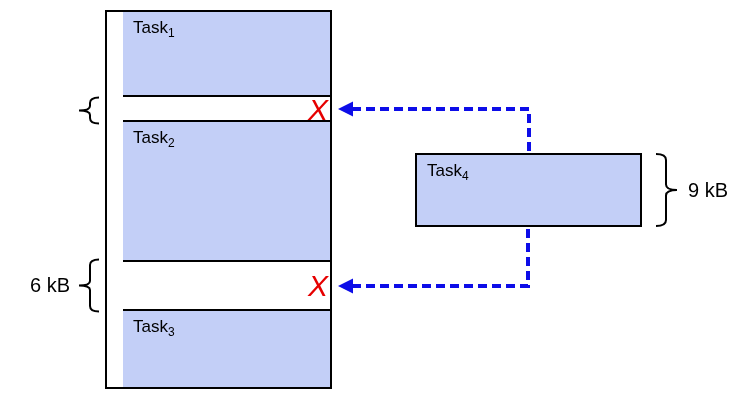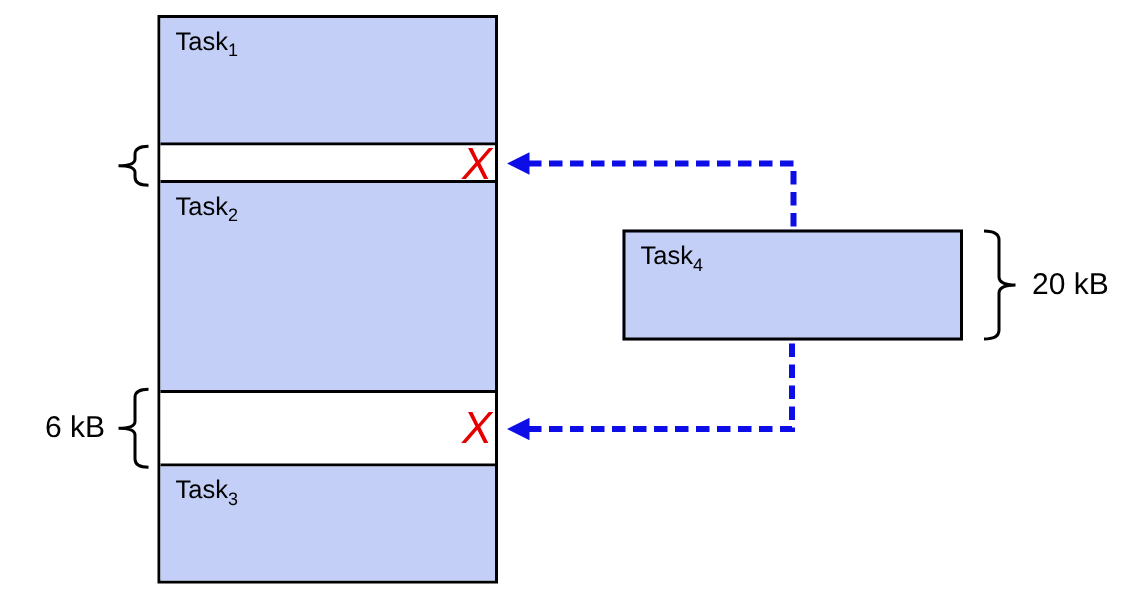--- a/index.html
+++ b/index.html
@@ -15,21 +15,21 @@
     width:753px;height:401px;
     background:#ffffff;
     overflow:hidden;
   }
   
   .memcol{
     position:absolute;left:105px;top:10px;
     width:227px;height:379px;
     box-sizing:border-box;
     border:2px solid var(--outline);
-    display:flex;flex-direction:column;
+    display:flex;flex-direction:column;padding-left:16px;
   }
   .seg{box-sizing:border-box;width:100%;}
   .seg.task{background:var(--task-fill);}
   .seg.gap{background:#ffffff;}
   .seg.bb{border-bottom:2px solid var(--outline);}
   .tlabel{
     display:inline-block;
     padding:7px 0 0 10px;
     font-size:17px;
     line-height:1.1;
@@ -83,21 +83,21 @@
     </div>
     <div class="seg gap bb" style="height:49px"></div>
     <div class="seg task" style="height:77px">
       <span class="tlabel"><span>Task</span><sub>3</sub></span>
     </div>
   </div>
 
   <div class="task4">
     <span class="tlabel"><span>Task</span><sub>4</sub></span>
   </div>
-  <div class="sizelabel lbl-12kb">20 kB</div>
+  <div class="sizelabel lbl-12kb">9 kB</div>
 
   <div class="xmark x-gap1">X</div>
   <div class="xmark x-gap2">X</div>
 
   <svg class="overlay" width="753" height="401" viewBox="0 0 753 401">
 
     <path d="M99,97.5 Q90,97.5 90,103 L90,106 Q90,110.5 79,110.5 Q90,110.5 90,115 L90,118 Q90,123.5 99,123.5" fill="none" stroke="#000000" stroke-width="2"></path>
 
     <path d="M99,259.5 Q90,259.5 90,265 L90,281 Q90,285.5 79,285.5 Q90,285.5 90,290 L90,306 Q90,311.5 99,311.5" fill="none" stroke="#000000" stroke-width="2"></path>
 

